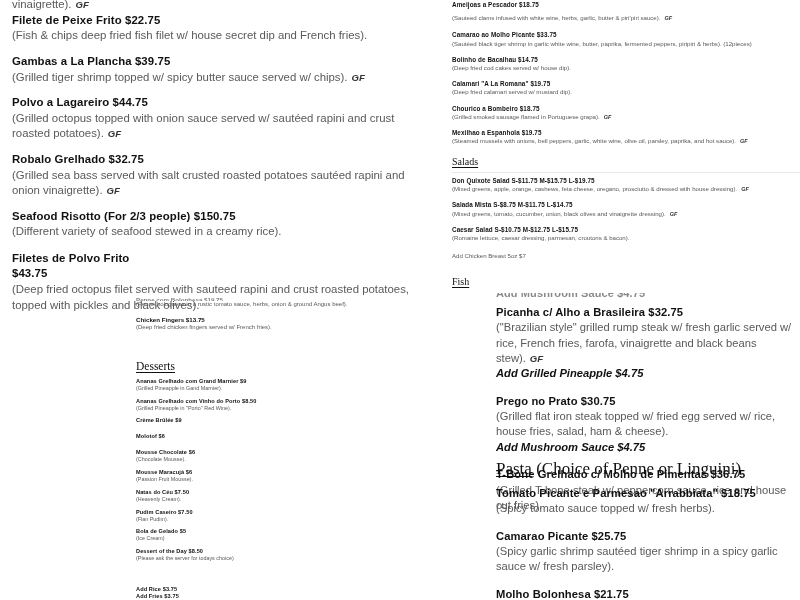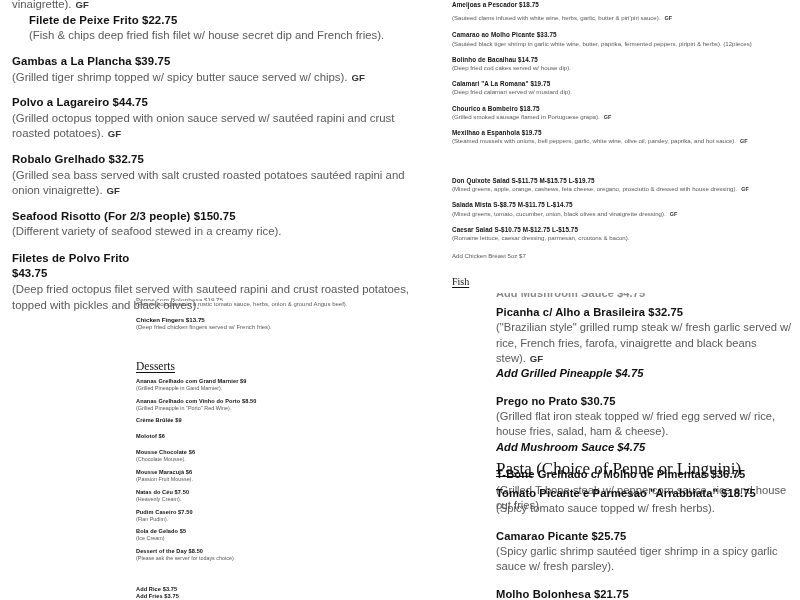--- a/index.html
+++ b/index.html
@@ -36,20 +36,21 @@
   }
   .item-add {
     font-weight: bold;
     font-style: italic;
     font-size: 11.2px;
     line-height: 1.38;
     color: #111;
   }
   .gf {
     font-weight: bold;
+    font-style: italic;
     font-size: 9.6px;
     color: #333;
     margin-left: 4px;
   }
 
   
   .big .item-name { font-size: 11.4px; }
   .big .item-desc { font-size: 11.4px; }
 
   
@@ -98,21 +99,21 @@
   <div class="col-left">
 
     <div style="position:absolute; left:12px; top:-3px; width:420px;" class="clipped">
       <div class="item-desc big" style="font-size:11.4px;">
         <span>vinaigrette).</span><span class="gf">GF</span>
       </div>
     </div>
 
     <div class="big" style="position:absolute; left:12px; top:13px; width:420px;">
 
-      <div class="item" style="margin-bottom:10px;margin-left:17px;">
+      <div class="item" style="margin-bottom:10px;">
         <div class="item-name">Filete de Peixe Frito $22.75</div>
         <div class="item-desc">(Fish &amp; chips deep fried fish filet w/ house secret dip and French fries).</div>
       </div>
 
       <div class="item" style="margin-bottom:10px;">
         <div class="item-name">Gambas a La Plancha $39.75</div>
         <div class="item-desc"><span>(Grilled tiger shrimp topped w/ spicy butter sauce served w/ chips).</span><span class="gf">GF</span></div>
       </div>
 
       <div class="item" style="margin-bottom:10px;">
@@ -233,20 +234,26 @@
         <div class="item-name">Chourico a Bombeiro $18.75</div>
         <div class="item-desc"><span>(Grilled smoked sausage flamed in Portuguese grapa).</span><span class="gf">GF</span></div>
       </div>
 
       <div class="item">
         <div class="item-name">Mexilhao a Espanhola $19.75</div>
         <div class="item-desc"><span>(Steamed mussels with onions, bell peppers, garlic, white wine, olive oil, parsley, paprika, and hot sauce).</span><span class="gf">GF</span></div>
       </div>
     </div>
 
+    <div style="position:absolute; left:2px; top:156px; width:348px;">
+      <div class="section-head head-sm">
+        <span class="head-main">Salads</span>
+      </div>
+      <hr class="rule rule-faint">
+    </div>
 
     <div class="compact" style="position:absolute; left:2px; top:177px; width:348px;">
 
       <div class="item">
         <div class="item-name">Don Quixote Salad S-$11.75 M-$15.75 L-$19.75</div>
         <div class="item-desc"><span>(Mixed greens, apple, orange, cashews, feta cheese, oregano, prosciutto &amp; dressed with house dressing).</span><span class="gf">GF</span></div>
       </div>
 
       <div class="item">
         <div class="item-name">Salada Mista S-$8.75 M-$11.75 L-$14.75</div>

